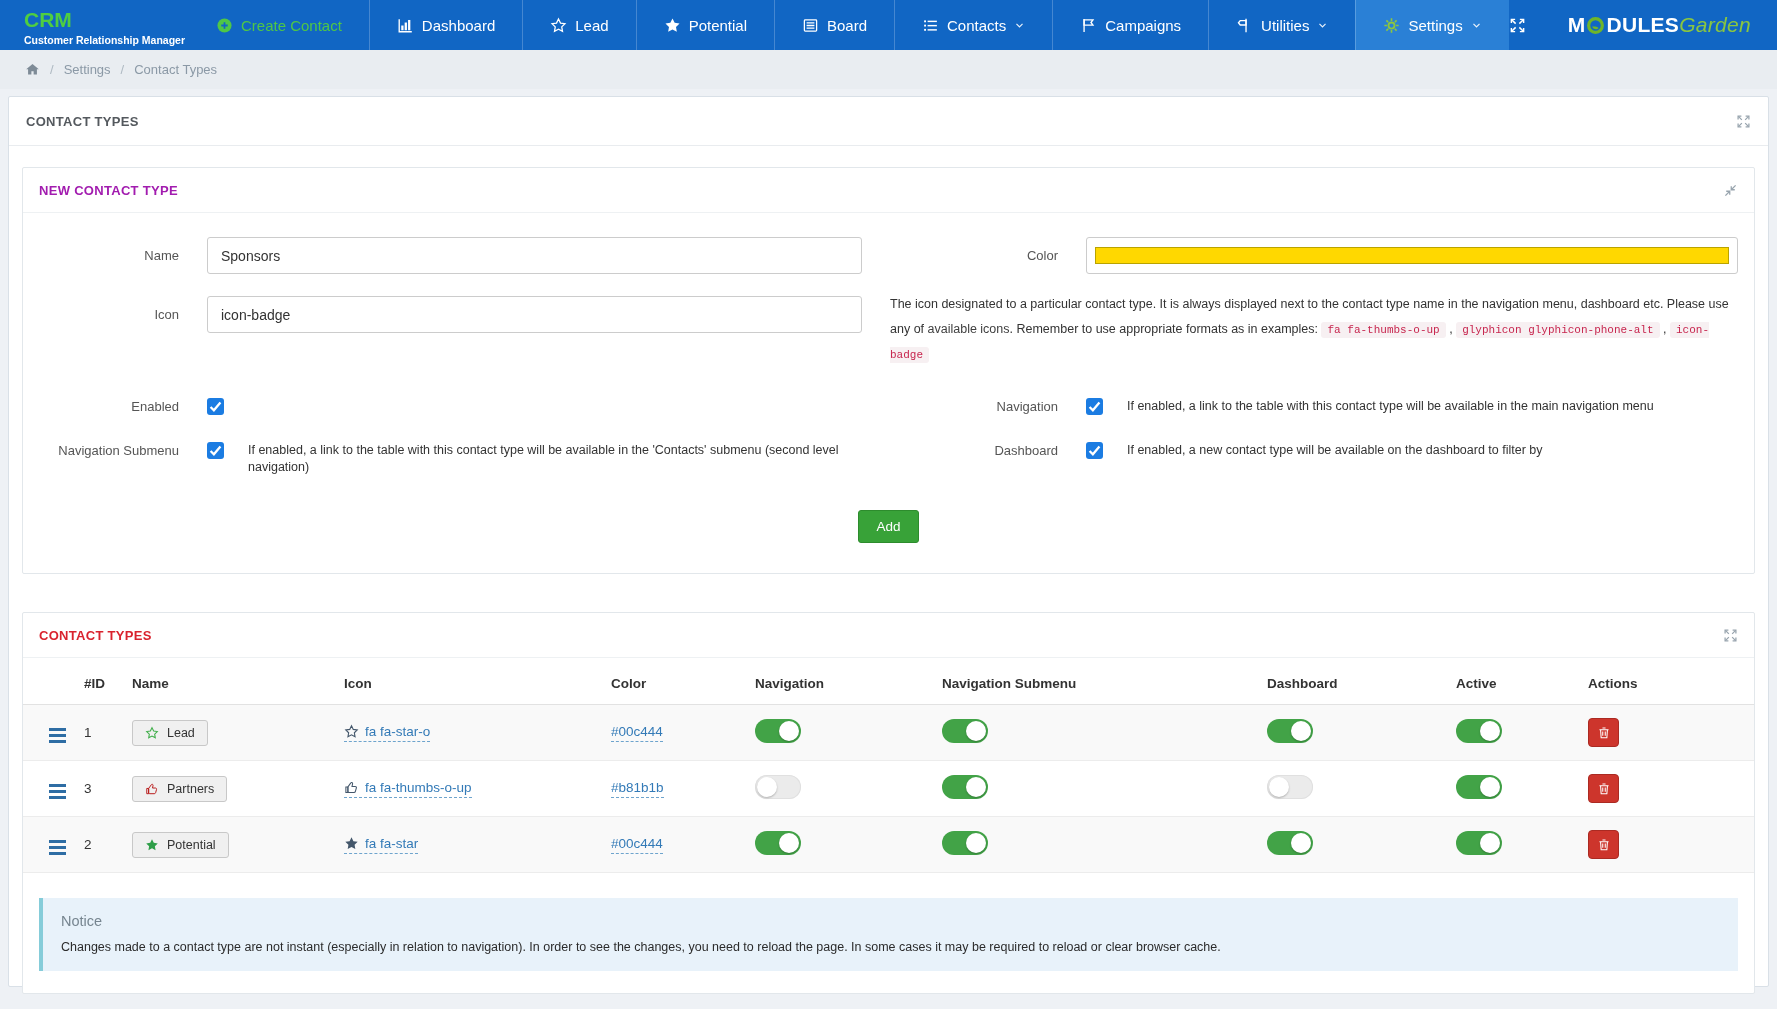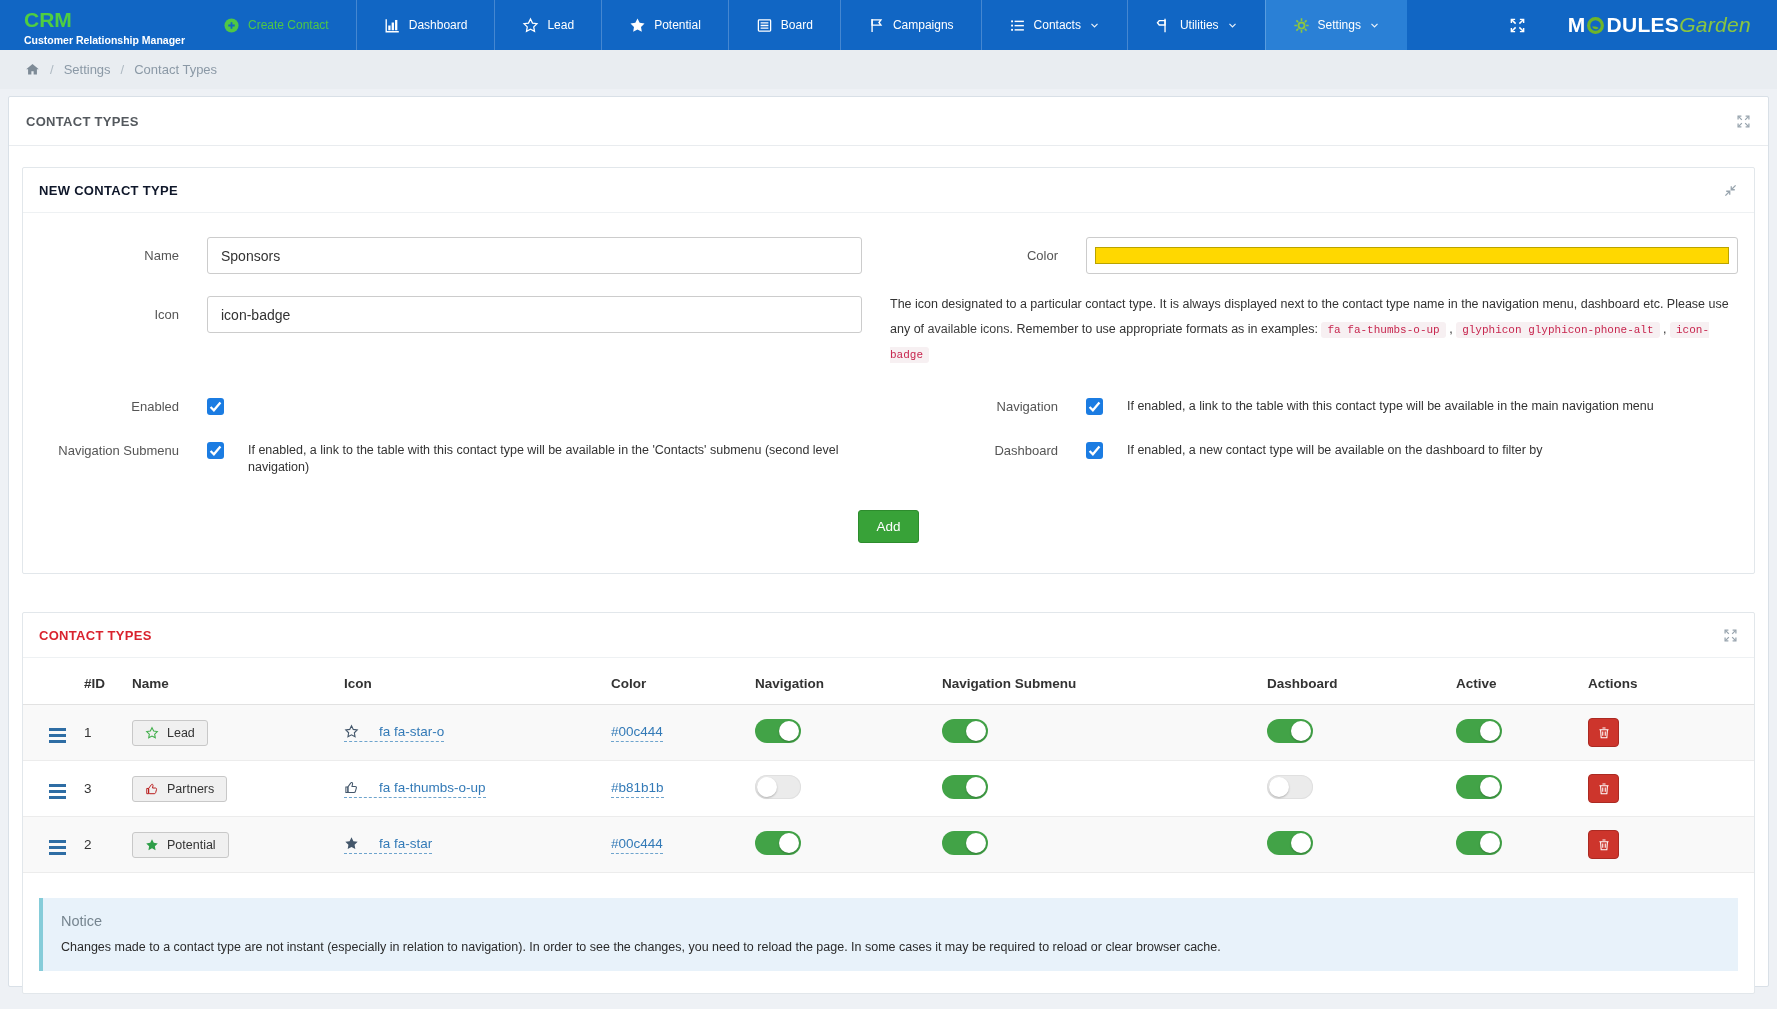--- a/index.html
+++ b/index.html
@@ -5,21 +5,21 @@
   * { margin:0; padding:0; box-sizing:border-box; }
   html,body { width:1777px; height:1009px; overflow:hidden; }
   body { font-family:"Liberation Sans","DejaVu Sans",sans-serif; background:#eef1f5; color:#333; }
 
   
   .navbar { height:50px; background:#1166c4; display:flex; align-items:stretch; color:#fff; }
   .brand { width:196px; padding:8px 0 0 24px; }
   .brand-name { font-size:21px; font-weight:bold; color:#4fce41; line-height:24px; }
   .brand-sub { font-size:10.5px; color:#fff; font-weight:bold; margin-top:2px; }
   .nav-items { display:flex; align-items:stretch; flex:1; }
-  .nav-item { display:flex; align-items:center; gap:8px; padding:0 27px; font-size:12px;
+  .nav-item { display:flex; align-items:center; gap:8px; padding:0 27px; font-size:15px;
               border-left:1px solid rgba(255,255,255,.22); cursor:pointer; white-space:nowrap; }
   .nav-item:first-child { border-left:none; }
   .nav-item.active { background:#2a80d6; }
   .nav-item.accent { color:#4fc746; }
   .nav-ic { width:17px; height:17px; display:inline-flex; }
   .nav-ic svg { width:100%; height:100%; }
   .nav-ic.green { color:#8dc63f; }
   .chev { width:11px; height:11px; display:inline-flex; opacity:.9; }
   .chev svg { width:100%; height:100%; }
   .nav-right { display:flex; align-items:center; padding-right:26px; gap:42px; }
@@ -46,21 +46,21 @@
                 padding:17px 17px 16px; border-bottom:1px solid #e9ecef; }
   .outer-title { font-size:13px; font-weight:bold; color:#54595e; letter-spacing:.3px; }
   .panel-ic { width:15px; height:15px; color:#98a4ae; cursor:pointer; display:inline-flex; }
   .panel-ic svg { width:100%; height:100%; }
   .outer-body { padding:21px 13px 0; }
 
   .panel { border:1px solid #e2e7eb; border-radius:2px; background:#fff; }
   .panel-head { display:flex; justify-content:space-between; align-items:center;
                 padding:15px 16px 14px; border-bottom:1px solid #eef1f3; }
   .panel-title { font-size:13px; font-weight:bold; letter-spacing:.3px; }
-  .panel-title.green { color:#0f172a; }
+  .panel-title.green { color:#a21caf; }
   .panel-title.red { color:#d9232e; }
   .panel1 { margin-bottom:38px; }
   .panel1-body { padding:24px 16px 30px; }
 
   
   .form-row { display:grid; grid-template-columns:140px 655px 168px 1fr; column-gap:28px; }
   .form-row.center { align-items:center; }
   .form-row.top { align-items:flex-start; }
   .flabel { font-size:13px; color:#555; text-align:right; line-height:17px; }
   .input { width:100%; height:37px; border:1px solid #ccc; border-radius:3px; padding:0 13px;
@@ -91,21 +91,21 @@
   .ct-table td { padding:13px 8px; vertical-align:middle; font-size:13.5px; }
   .c-first { padding-left:24px !important; }
   .drag { display:inline-flex; flex-direction:column; gap:3px; cursor:grab; padding:3px 2px; }
   .drag i { width:17px; height:3px; background:#2e6da4; display:block; }
   .chip { display:inline-flex; align-items:center; gap:8px; padding:5px 12px; background:#f0f0f0;
           border:1px solid #c8c8c8; border-radius:3px; font-size:12.5px; color:#333;
           font-family:inherit; cursor:pointer; }
   .chip .ic { width:14px; height:14px; display:inline-flex; }
   .chip .ic svg { width:100%; height:100%; }
   .dashed-link { color:#337ab7; border-bottom:1px dashed #6ea4cd; padding-bottom:2px; cursor:pointer;
-                 display:inline-flex; align-items:center; gap:20px; text-decoration:none; }
+                 display:inline-flex; align-items:center; gap:6px; text-decoration:none; }
   .cell-ic { width:15px; height:15px; display:inline-flex; color:#44576b; }
   .cell-ic svg { width:100%; height:100%; }
   .toggle { width:46px; height:24px; border-radius:12px; display:inline-block; position:relative; cursor:pointer; }
   .toggle.on { background:#42a347; }
   .toggle.off { background:#ebebeb; box-shadow:inset 0 0 0 1px #e0e0e0; }
   .toggle .knob { width:20px; height:20px; border-radius:50%; background:#fff; position:absolute; top:2px;
                   box-shadow:0 1px 2px rgba(0,0,0,.25); }
   .toggle.on .knob { right:2px; }
   .toggle.off .knob { left:2px; }
   .del-btn { width:31px; height:29px; background:#cd352c; border:1px solid #ab2a22; border-radius:4px;
@@ -166,44 +166,44 @@
         <span class="nav-ic">
           <svg viewBox="0 0 20 20" fill="none" stroke="currentColor" stroke-width="1.5">
             <rect x="2.8" y="3.5" width="14.4" height="13" rx="1"></rect>
             <path d="M5.4 7h9.2M5.4 10h9.2M5.4 13h9.2"></path>
           </svg>
         </span>
         <span>Board</span>
       </div>
       <div class="nav-item">
         <span class="nav-ic">
-          <svg viewBox="0 0 20 20" fill="none" stroke="currentColor" stroke-width="1.6">
-            <path d="M4.8 2.3v15.4"></path>
-            <path d="M4.8 3.4h10.4l-2.3 3.1 2.3 3.1H4.8z"></path>
-          </svg>
-        </span>
-        <span>Campaigns</span>
-      </div>
-      <div class="nav-item">
-        <span class="nav-ic">
           <svg viewBox="0 0 20 20" fill="currentColor">
             <rect x="2.5" y="4" width="2.2" height="2.2"></rect>
             <rect x="2.5" y="9" width="2.2" height="2.2"></rect>
             <rect x="2.5" y="14" width="2.2" height="2.2"></rect>
             <rect x="6.6" y="4.3" width="10.9" height="1.7"></rect>
             <rect x="6.6" y="9.3" width="10.9" height="1.7"></rect>
             <rect x="6.6" y="14.3" width="10.9" height="1.7"></rect>
           </svg>
         </span>
         <span>Contacts</span>
         <span class="chev">
           <svg viewBox="0 0 20 20" fill="none" stroke="currentColor" stroke-width="2.2">
             <path d="M4.5 7l5.5 5.5L15.5 7"></path>
           </svg>
         </span>
+      </div>
+      <div class="nav-item">
+        <span class="nav-ic">
+          <svg viewBox="0 0 20 20" fill="none" stroke="currentColor" stroke-width="1.6">
+            <path d="M4.8 2.3v15.4"></path>
+            <path d="M4.8 3.4h10.4l-2.3 3.1 2.3 3.1H4.8z"></path>
+          </svg>
+        </span>
+        <span>Campaigns</span>
       </div>
       <div class="nav-item">
         <span class="nav-ic">
           <svg viewBox="0 0 20 20" fill="none" stroke="currentColor" stroke-width="1.6">
             <path d="M11.8 2.2v15.6"></path>
             <path d="M11.8 4.2H5l-2.1 2.6L5 9.4h6.8z"></path>
           </svg>
         </span>
         <span>Utilities</span>
         <span class="chev">

